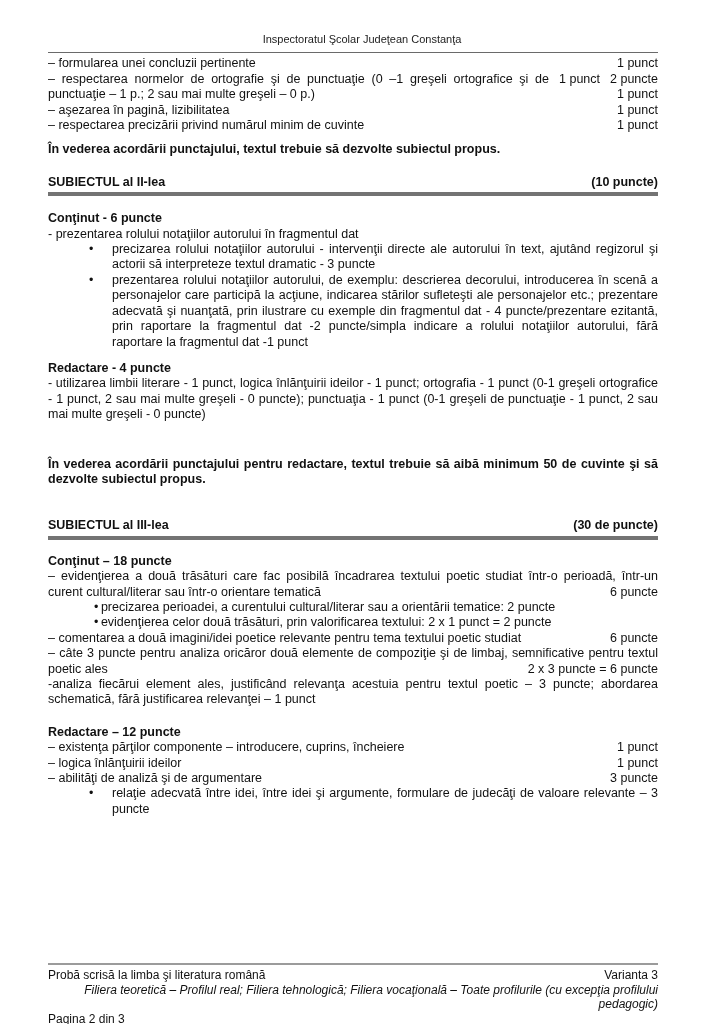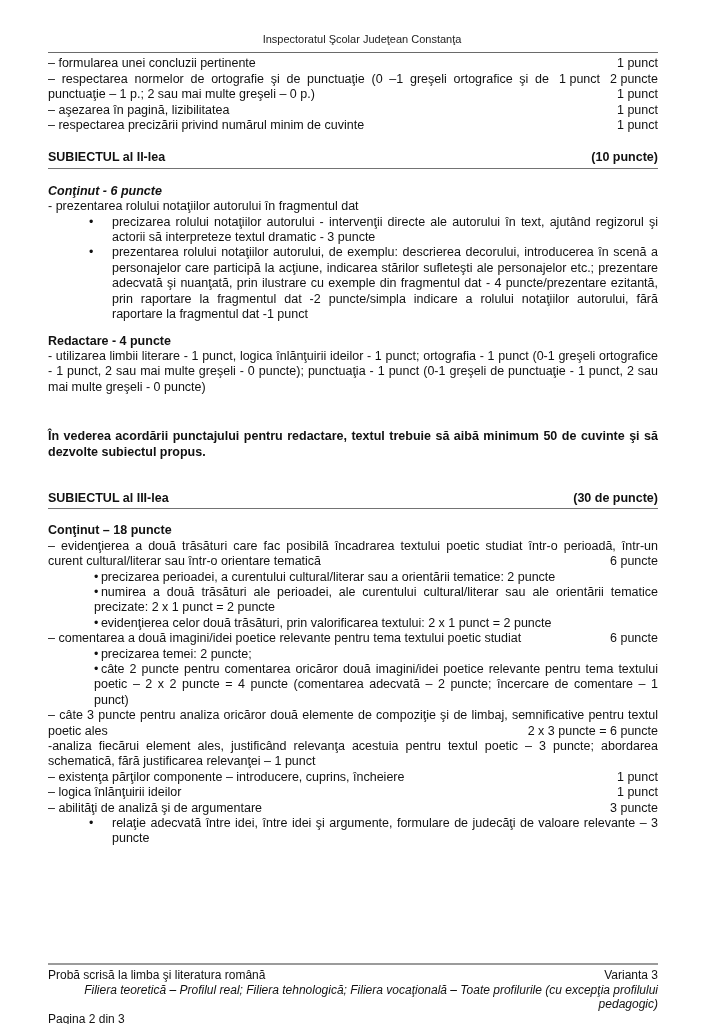--- a/index.html
+++ b/index.html
@@ -32,26 +32,26 @@
   }
   
   .item { margin: 0; text-align: justify; }
   .item .pts { float: right; font-weight: normal; margin-left: 10px; white-space: nowrap; }
   .note { margin: 9px 0 0 0; font-weight: bold; text-align: justify; }
   .subj-header {
     display: flex;
     justify-content: space-between;
     align-items: center;
     font-weight: bold;
-    border-bottom: 1px solid #737373;
+    border-bottom: 4px solid #737373;
     padding-bottom: 2px;
     margin-top: 17px;
   }
   .subhead { margin: 0; font-weight: bold; }
-  .mt15 { margin-top: 15px; font-style: italic; }
+  .mt15 { margin-top: 15px; }
   .mt11 { margin-top: 11px; }
   .mt14 { margin-top: 14px; }
   .mt17 { margin-top: 17px; }
   .mt31 { margin-top: 31px; }
   .mt34 { margin-top: 34px; }
   .para { margin: 0; text-align: justify; }
   
   .bullet-a {
     position: relative;
     margin: 0;
@@ -102,20 +102,21 @@
 
     <div>
       <p class="item"><span class="txt">– formularea unei concluzii pertinente</span><span class="pts">1 punct</span></p>
       <p class="item"><span class="pts">2 puncte</span></p>
       <p class="item"><span class="pts">1 punct</span></p>
       <p class="item"><span class="txt">– respectarea normelor de ortografie şi de punctuaţie (0 –1 greşeli ortografice şi de punctuaţie – 1 p.; 2 sau mai multe greşeli – 0 p.)</span><span class="pts">1 punct</span></p>
       <p class="item"><span class="txt">– aşezarea în pagină, lizibilitatea</span><span class="pts">1 punct</span></p>
       <p class="item"><span class="txt">– respectarea precizării privind numărul minim de cuvinte</span><span class="pts">1 punct</span></p>
     </div>
 
+    <p class="note">În vederea acordării punctajului, textul trebuie să dezvolte subiectul propus.</p>
 
     <div class="subj-header">
       <span>SUBIECTUL al II-lea</span>
       <span>(10 puncte)</span>
     </div>
 
     <p class="subhead mt15">Conţinut - 6 puncte</p>
     <p class="para">- prezentarea rolului notaţiilor autorului în fragmentul dat</p>
     <div>
       <p class="bullet-a">precizarea rolului notaţiilor autorului - intervenţii directe ale autorului în text, ajutând regizorul şi actorii să interpreteze textul dramatic - 3 puncte</p>
@@ -130,33 +131,29 @@
     <div class="subj-header mt31">
       <span>SUBIECTUL al III-lea</span>
       <span>(30 de puncte)</span>
     </div>
 
     <p class="subhead mt14">Conţinut – 18 puncte</p>
 
     <p class="item"><span class="txt">– evidenţierea a două trăsături care fac posibilă încadrarea textului poetic studiat într-o perioadă, într-un curent cultural/literar sau într-o orientare tematică</span><span class="pts">6 puncte</span></p>
     <div>
       <p class="bullet-b">precizarea perioadei, a curentului cultural/literar sau a orientării tematice: 2 puncte</p>
-      <p class="bullet-b">numirea a două trăsături ale perioadei, ale curentului cultural/literar sau ale orientării tematice precizate: 2 x 1 punct = 2 puncte</p>
       <p class="bullet-b">evidenţierea celor două trăsături, prin valorificarea textului: 2 x 1 punct = 2 puncte</p>
     </div>
 
     <p class="item"><span class="txt">– comentarea a două imagini/idei poetice relevante pentru tema textului poetic studiat</span><span class="pts">6 puncte</span></p>
-    <div>
-      <p class="bullet-b">precizarea temei: 2 puncte;</p>
-      <p class="bullet-b">câte 2 puncte pentru comentarea oricăror două imagini/idei poetice relevante pentru tema textului poetic – 2 x 2 puncte = 4 puncte (comentarea adecvată – 2 puncte; încercare de comentare – 1 punct)</p>
-    </div>
 
     <p class="item"><span class="txt">– câte 3 puncte pentru analiza oricăror două elemente de compoziţie şi de limbaj, semnificative pentru textul poetic ales</span><span class="pts">2 x 3 puncte = 6 puncte</span></p>
     <p class="para">-analiza fiecărui element ales, justificând relevanţa acestuia pentru textul poetic – 3 puncte; abordarea schematică, fără justificarea relevanţei – 1 punct</p>
 
+    <p class="subhead mt17">Redactare – 12 puncte</p>
     <div>
       <p class="item"><span class="txt">– existenţa părţilor componente – introducere, cuprins, încheiere</span><span class="pts">1 punct</span></p>
       <p class="item"><span class="txt">– logica înlănţuirii ideilor</span><span class="pts">1 punct</span></p>
       <p class="item"><span class="txt">– abilităţi de analiză şi de argumentare</span><span class="pts">3 puncte</span></p>
       <p class="bullet-a">relaţie adecvată între idei, între idei şi argumente, formulare de judecăţi de valoare relevante – 3 puncte</p>
     </div>
 
   </div>
 
   <div class="footer">

